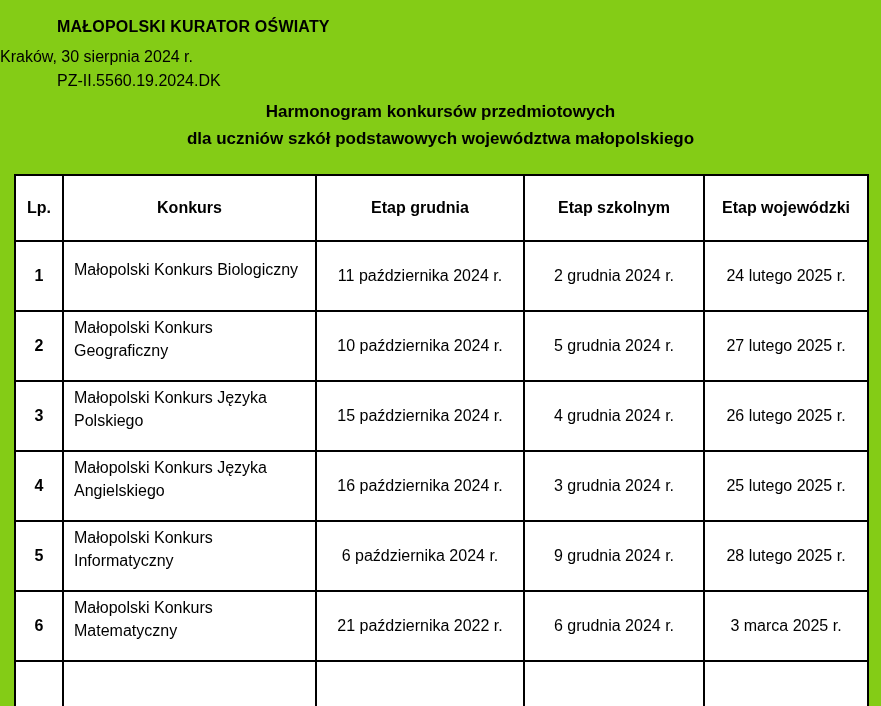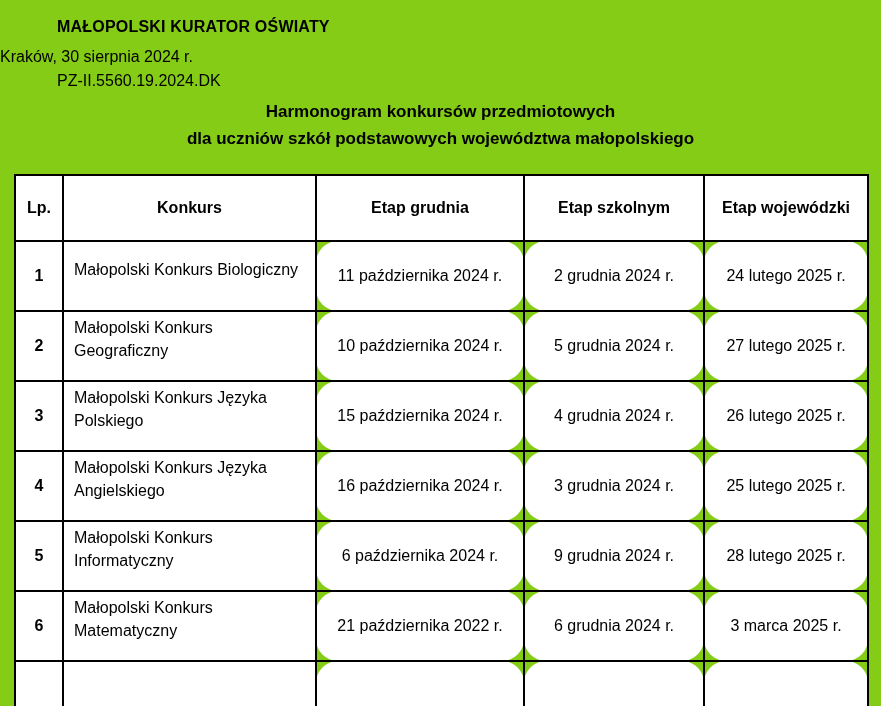--- a/index.html
+++ b/index.html
@@ -68,21 +68,20 @@
     text-align: center;
   }
   td.konkurs {
     text-align: left;
     padding: 0 8px 14px 10px;
     line-height: 23px;
   }
   td.date-cell {
     text-align: center;
     padding: 0 4px;
-    border-radius: 22px;
   }
 </style>
 </head>
 <body>
 
 <div class="page">
 
   <div class="org">MAŁOPOLSKI KURATOR OŚWIATY</div>
   <div class="place-date">Kraków, 30 sierpnia 2024 r.</div>
   <div class="ref">PZ-II.5560.19.2024.DK</div>

